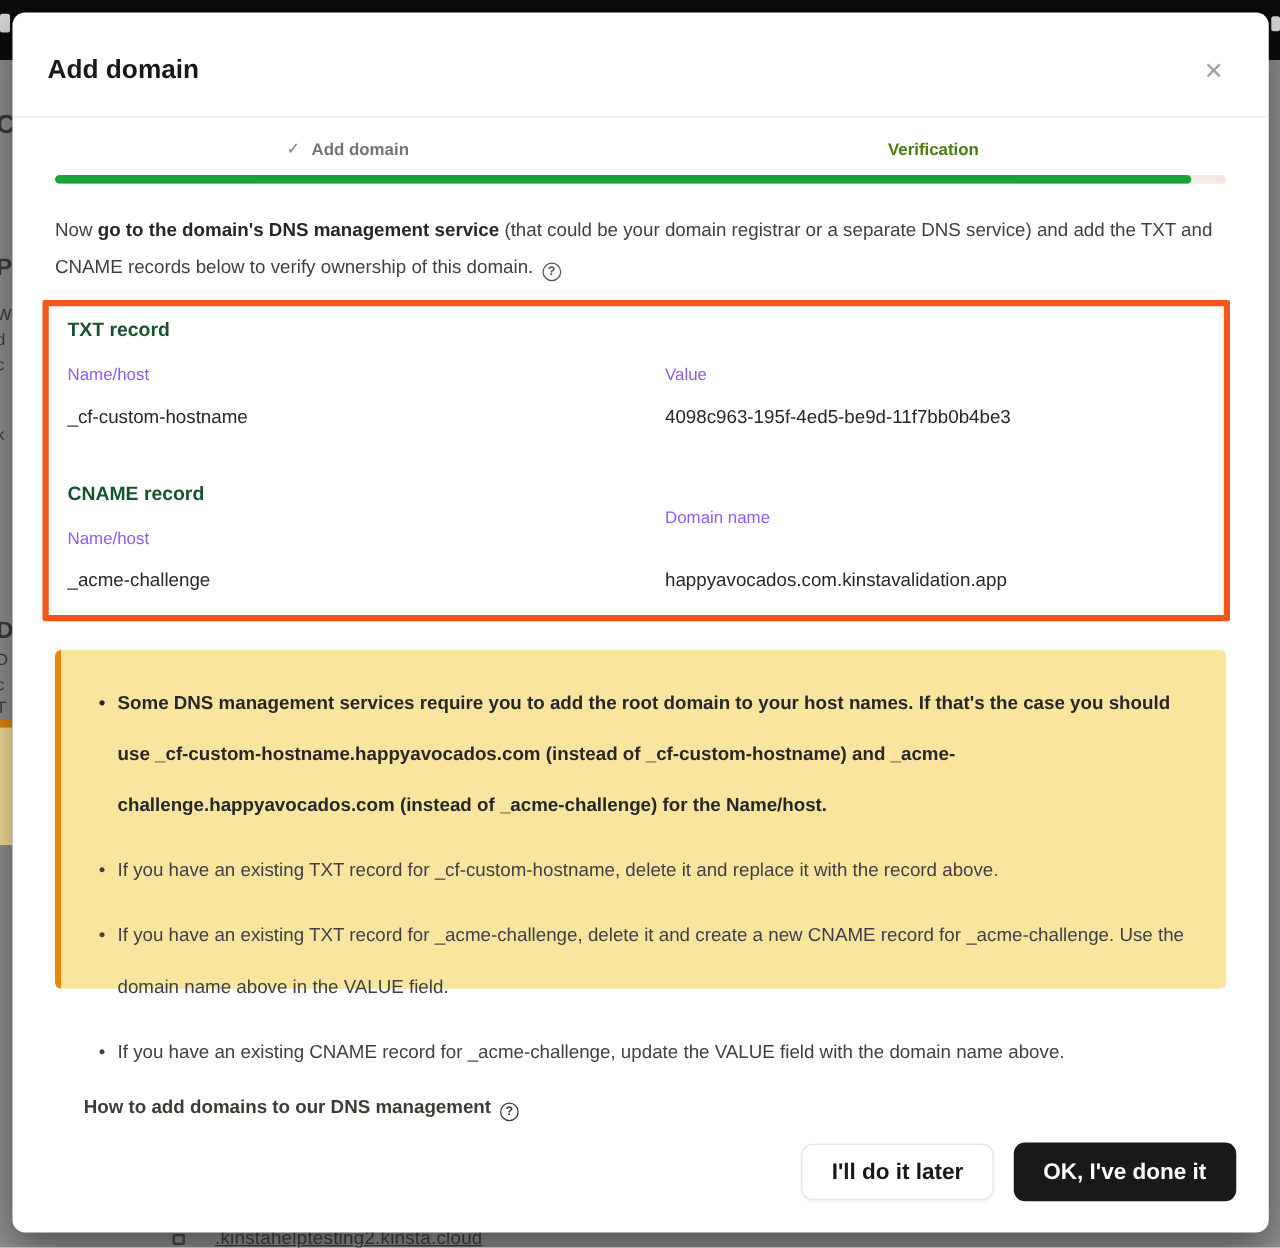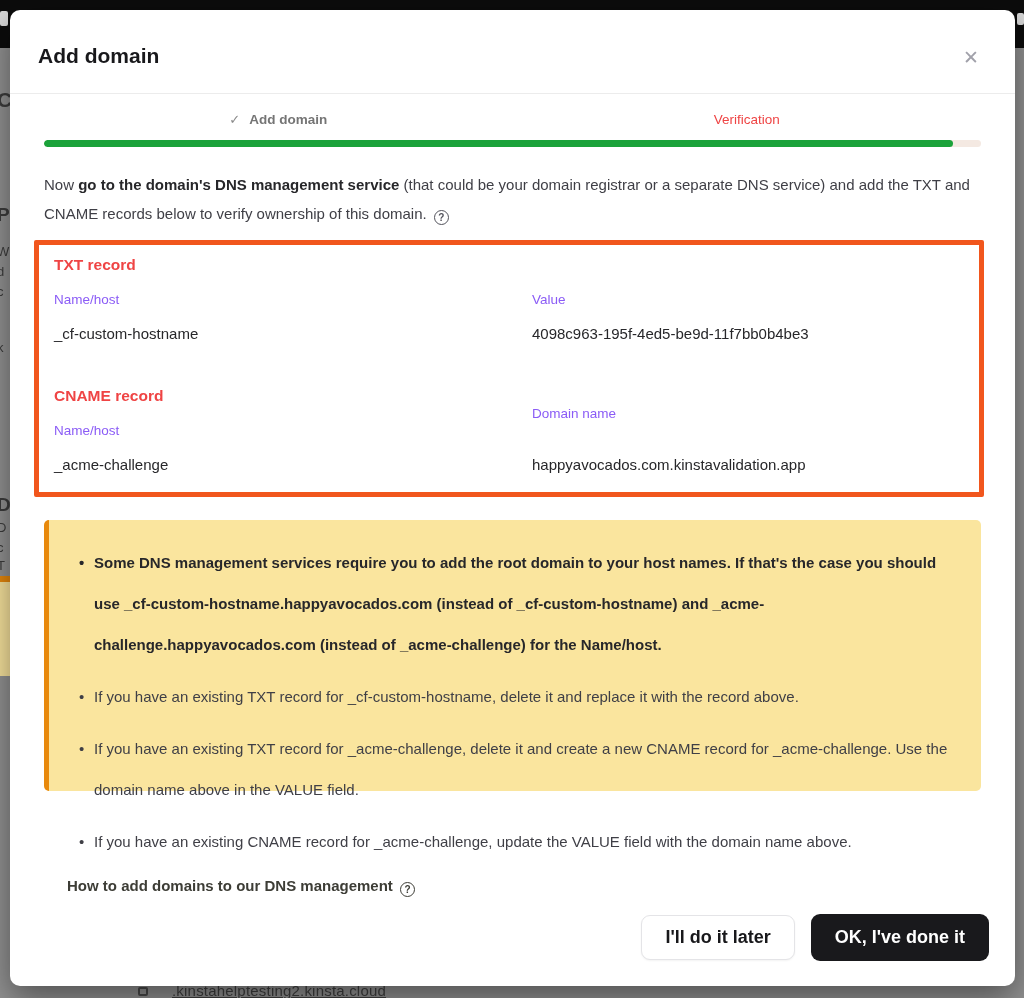--- a/index.html
+++ b/index.html
@@ -40,42 +40,42 @@
     position:absolute; right:32px; top:36px; width:24px; height:24px;
     font-size:19px; color:#a1a1aa; text-align:center; line-height:24px; cursor:pointer;
     background:none; border:none; font-family:inherit;
   }
   .header-divider { position:absolute; left:0; top:83px; width:100%; height:1px; background:#ececec; }
 
   
   .stepper { position:absolute; left:34px; top:98px; width:937px; height:22px; display:flex; }
   .step { flex:1; display:flex; align-items:center; justify-content:center; gap:9px; font-size:13.5px; }
   .step.done { color:#757575; font-weight:bold; }
-  .step.active { color:#ef4444; font-weight:normal; }
+  .step.active { color:#4d7c0f; font-weight:bold; }
   .step-check { font-size:13px; font-weight:normal; color:#8a8a8a; }
 
   .progress-track {
     position:absolute; left:34px; top:130px; width:937px; height:7px;
     background:#f4e9e2; border-radius:4px; overflow:hidden;
   }
   .progress-fill { height:100%; border-radius:4px; }
 
   
   .intro { position:absolute; left:34px; top:160px; width:940px; font-size:15px; line-height:29px; color:#3f3f46; }
   .intro b, .seg-bold { font-weight:bold; color:#27272a; }
 
   .help-circle {
     display:inline-block; width:15px; height:15px; border:1.4px solid #52525b; border-radius:50%;
     font-size:10px; line-height:13px; text-align:center; color:#52525b; font-weight:bold;
     vertical-align:-2px; margin-left:3px; cursor:pointer;
   }
 
   
   .records { position:absolute; left:34px; top:230px; width:937px; height:257px; }
-  .rec-heading { position:absolute; left:10px; font-size:15.5px; font-weight:bold; color:#ef4444;text-align:right; }
+  .rec-heading { position:absolute; left:10px; font-size:15.5px; font-weight:bold; color:#14532d;text-align:right; }
   .rec-label { position:absolute; font-size:13.5px; color:#8b5cf6; }
   .rec-value { position:absolute; font-size:15px; color:#27272a; }
   .col2 { left:488px; }
   .col1 { left:10px; }
 
   .records-highlight {
     position:absolute; left:24px; top:230px; width:950px; height:257px;
     border:5px solid #f1561d; border-radius:2px; pointer-events:none;
   }
 

